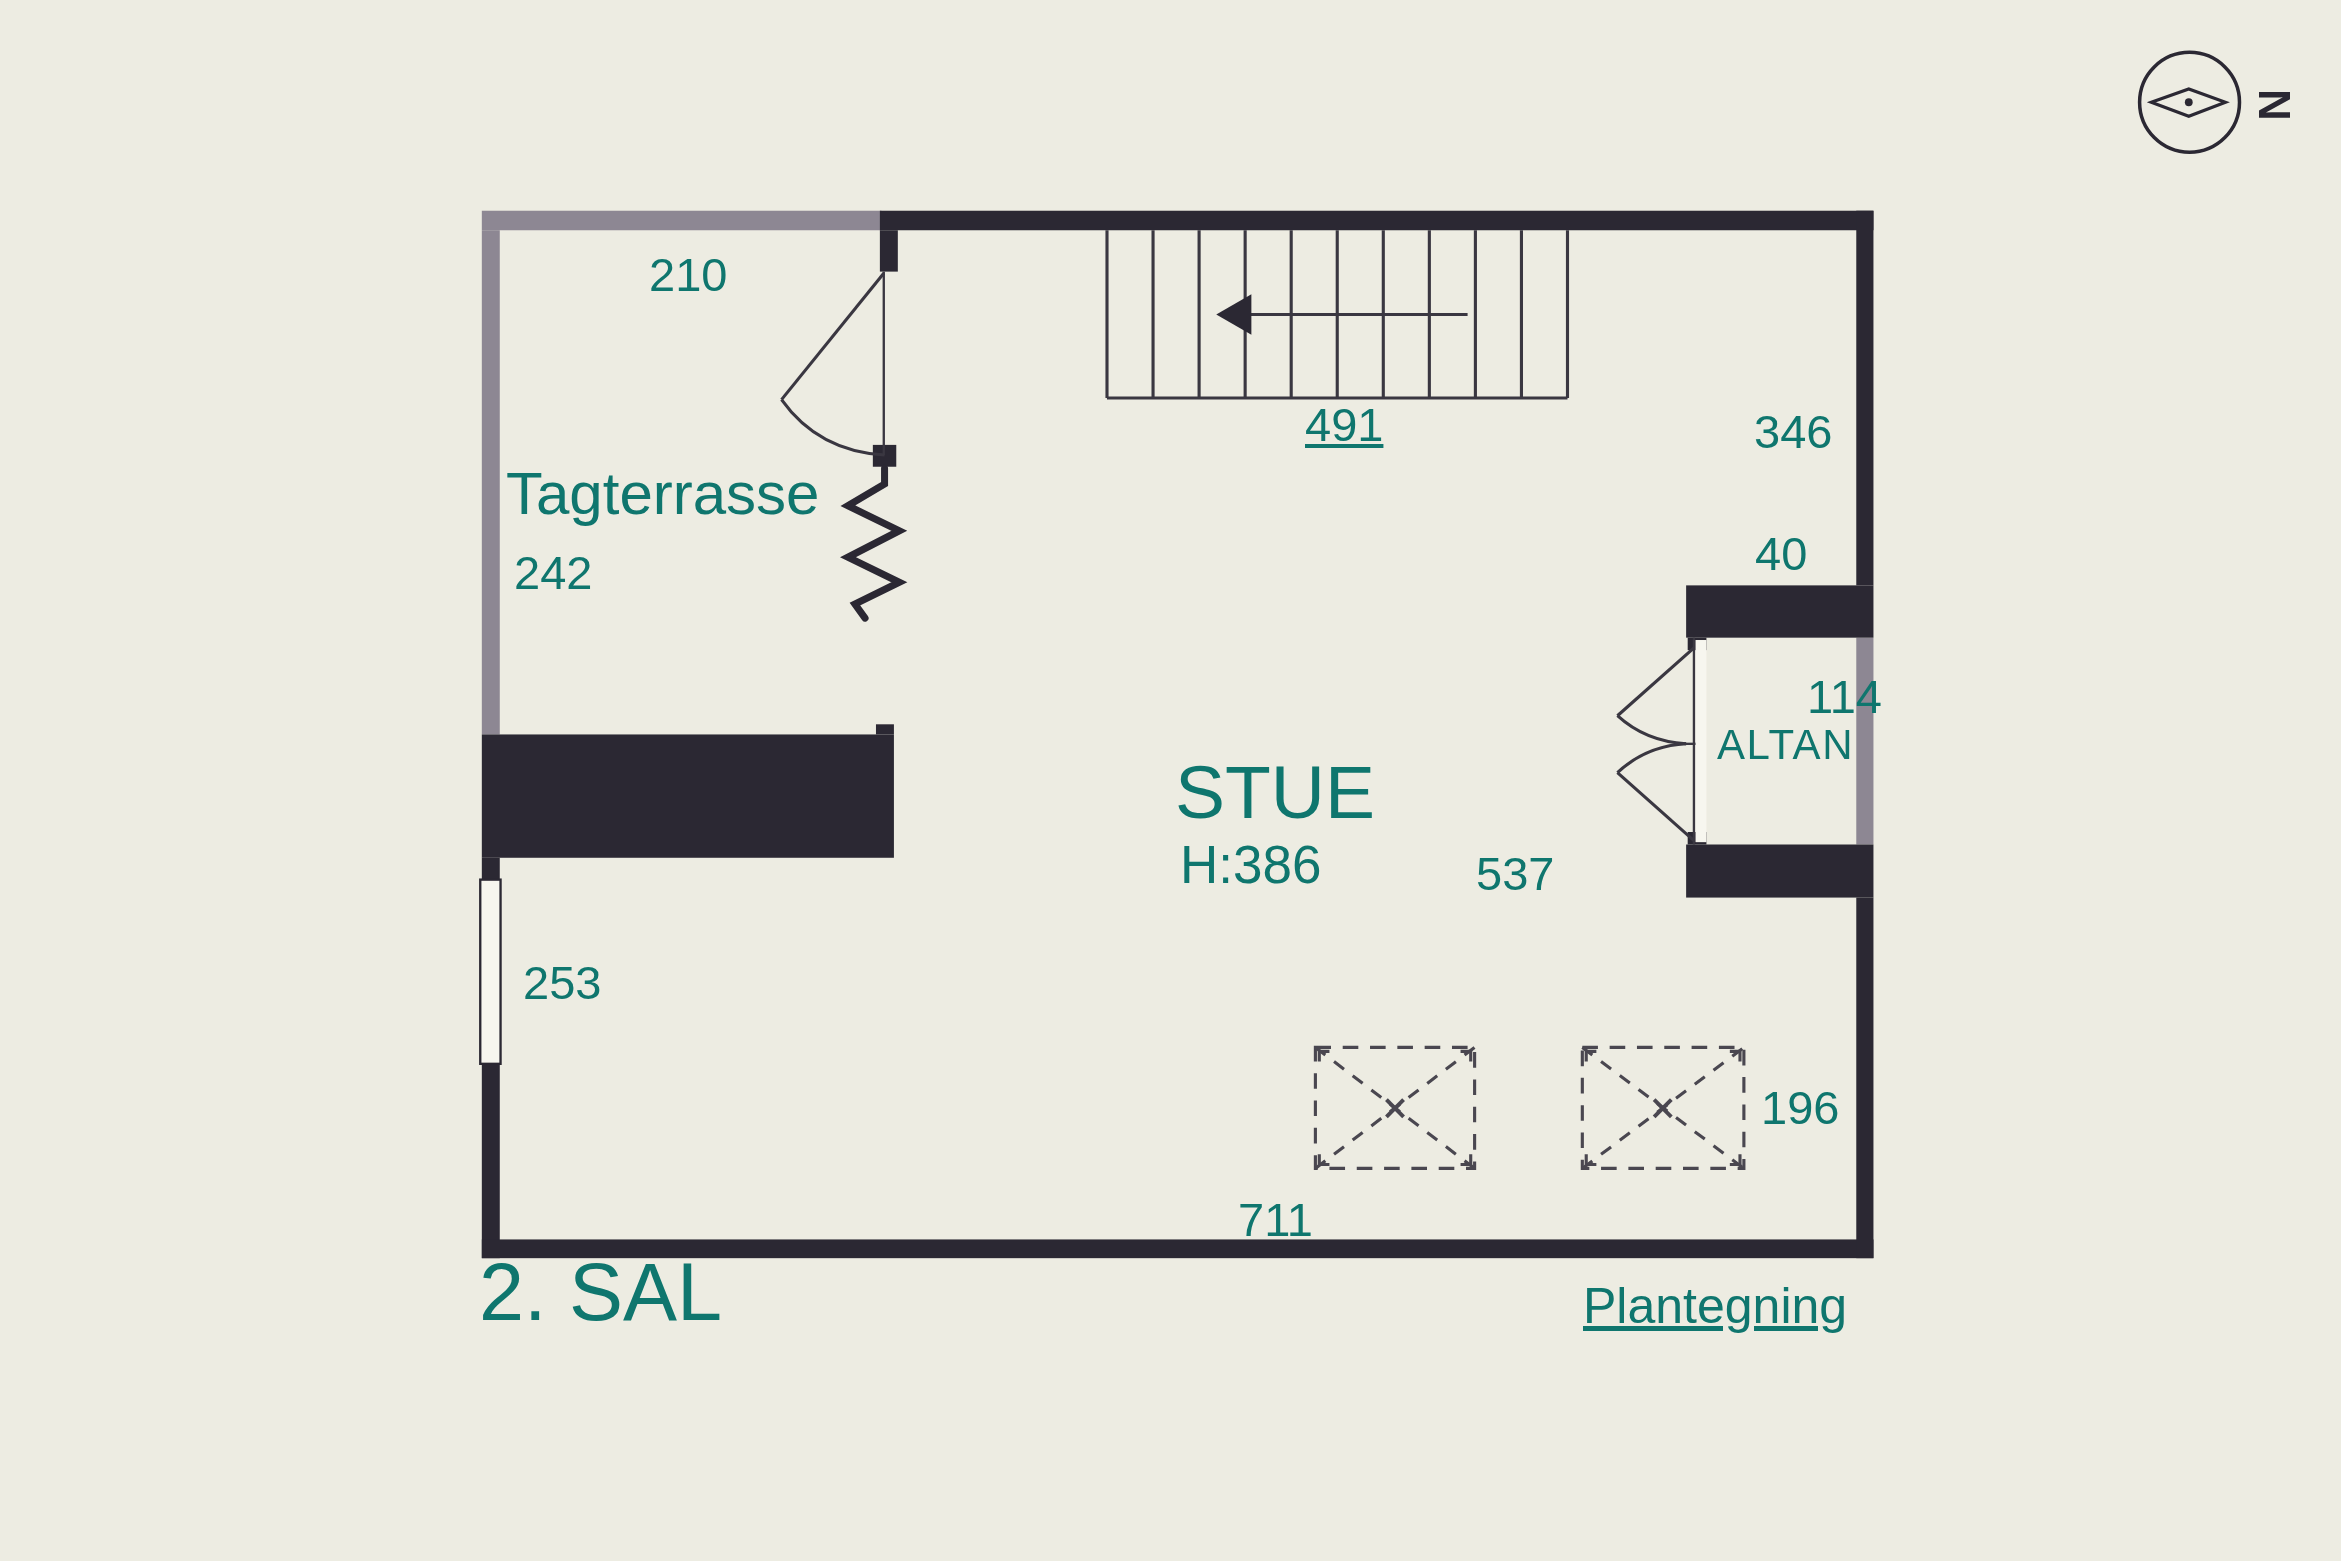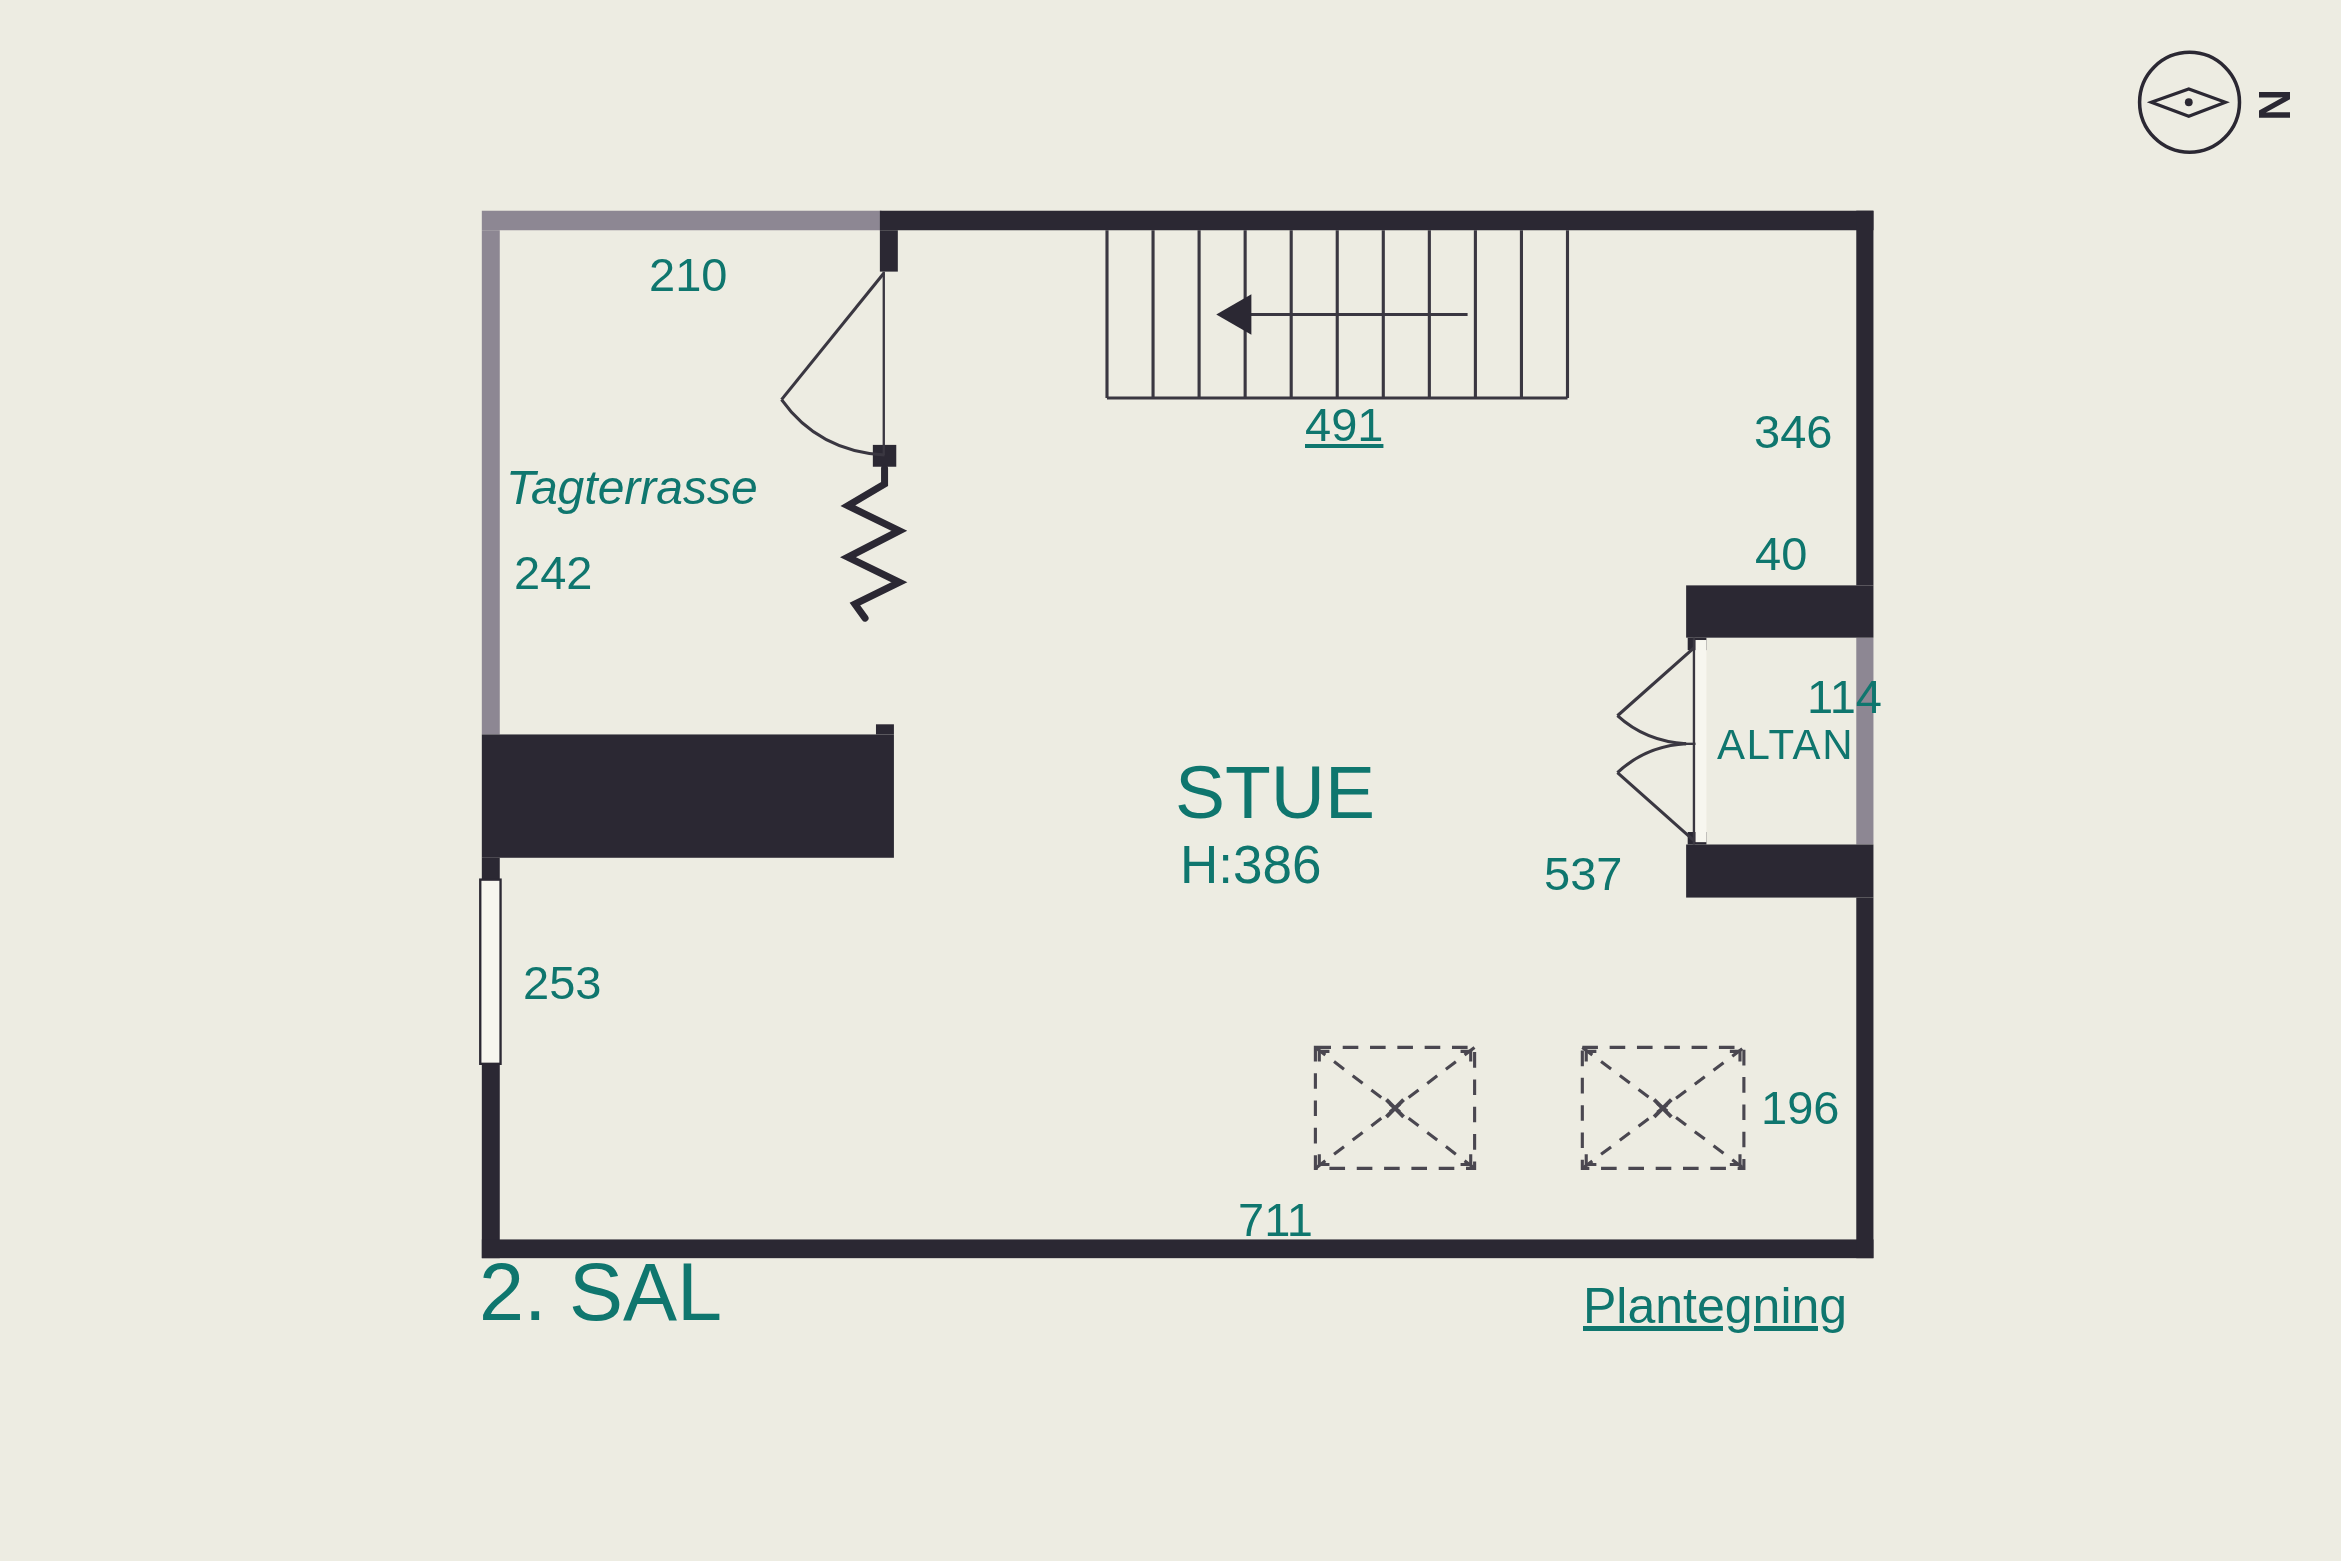--- a/index.html
+++ b/index.html
@@ -9,21 +9,21 @@
     background:#edece2;
     font-family:"Liberation Sans", sans-serif;
     color:#2b2833;
     overflow:hidden;
   }
   .plan-svg{position:absolute;left:0;top:0;}
   .lbl{position:absolute;white-space:nowrap;line-height:1;color:#0f766e;}
   .dim{font-size:47px;}
   .room-name{font-size:75px;}
   .room-sub{font-size:53px;}
-  .terrace-name{font-size:48px;font-style:italic;}
+  .terrace-name{font-size:60px;}
   .altan-name{font-size:42px;letter-spacing:1.6px;}
   .floor-title{font-size:81px;}
   .drawing-label{font-size:50px;}
   .disclaimer{font-size:39px;font-weight:bold;}
   .compass-letter{
     position:absolute;font-size:44px;font-weight:600;
     transform:rotate(90deg);transform-origin:center;
   }
 </style>
 </head>
@@ -153,21 +153,21 @@
   <div class="lbl dim" style="left:1305px;top:401px;text-decoration:underline;">491</div>
 
   <div class="lbl dim" style="left:1754px;top:408px;">346</div>
 
   <div class="lbl dim" style="left:1755px;top:530px;">40</div>
 
   <div class="lbl dim" style="left:1807px;top:673px;">114</div>
 
   <div class="lbl altan-name" style="left:1717px;top:724px;">ALTAN</div>
 
-  <div class="lbl dim" style="left:1544px;top:850px;">537</div>
+  <div class="lbl dim" style="left:1476px;top:850px;">537</div>
 
   <div class="lbl room-name" style="left:1175px;top:755px;">STUE</div>
 
   <div class="lbl room-sub" style="left:1180px;top:838px;">H:386</div>
 
   <div class="lbl dim" style="left:523px;top:959px;text-align:center;">253</div>
 
   <div class="lbl dim" style="left:1761px;top:1084px;">196</div>
 
   <div class="lbl dim" style="left:1238px;top:1196px;">711</div>

